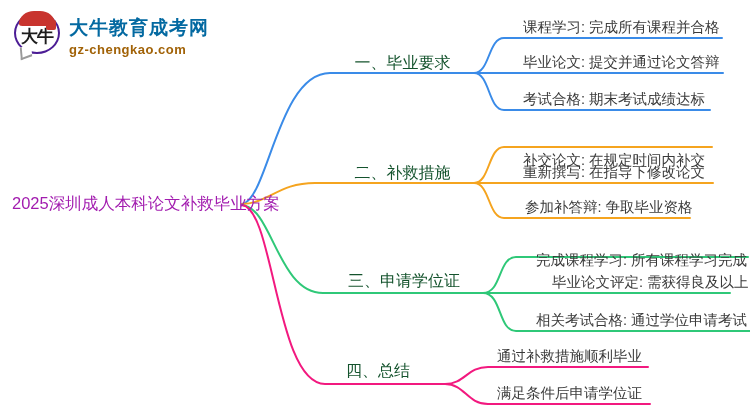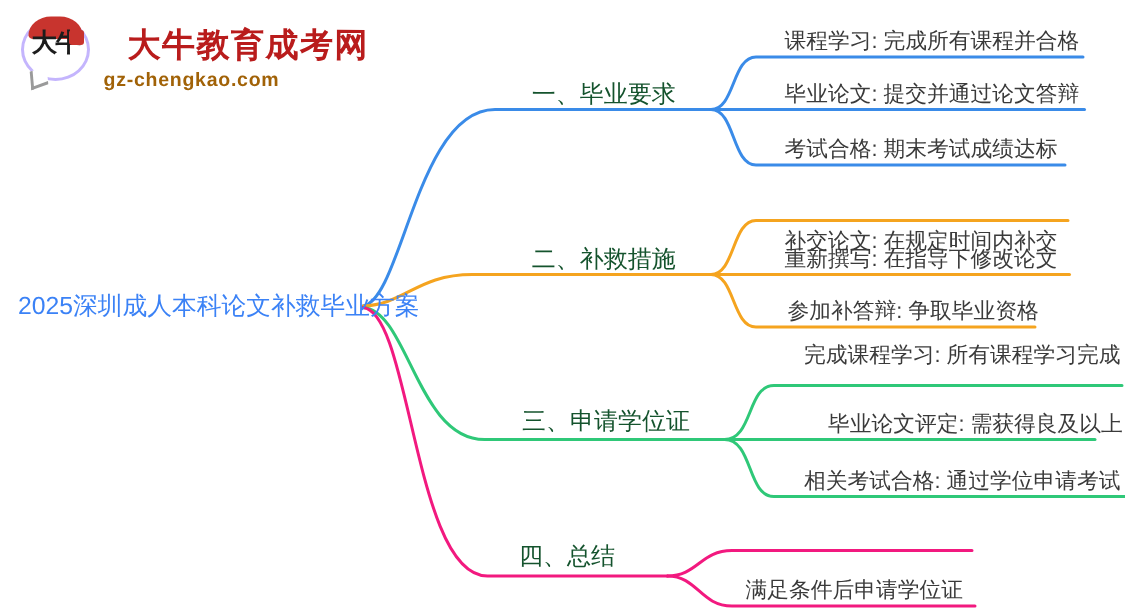--- a/index.html
+++ b/index.html
@@ -10,23 +10,23 @@
     position:relative;
     overflow:hidden;
   }
   .stage { position:absolute; inset:0; width:750px; height:410px; }
   svg.links { position:absolute; left:0; top:0; width:750px; height:410px; }
 
   
   .logo { position:absolute; left:14px; top:12px; display:flex; align-items:flex-start; }
   .bubble {
     position:relative; width:46px; height:42px;
-    border:2px solid #c4b5fd; border-radius:50%;
+    border:2px solid #4c1d95; border-radius:50%;
     background:#fff;
-    display:flex; align-items:flex-start; justify-content:center;
+    display:flex; align-items:center; justify-content:center;
   }
   .bubble::before { 
     content:""; position:absolute; top:-3px; left:3px;
     width:36px; height:15px;
     border-radius:18px 18px 4px 4px / 15px 15px 3px 3px;
     background:#c8342e;
   }
   .bubble::after { 
     content:""; position:absolute; left:4px; bottom:-6px;
     width:10px; height:10px; background:#fff;
@@ -35,27 +35,27 @@
   }
   .bubble-chars {
     position:relative; z-index:2; font-size:17px; font-weight:bold;
     color:#1c1c1c; line-height:1; letter-spacing:-1px; margin-top:6px;
   }
   .seal {
     position:absolute; z-index:3; right:2px; top:6px;
     width:10px; height:10px; background:#c8342e; border-radius:2px;
   }
   .logo-text { margin-left:9px; padding-top:6px; }
-  .logo-title { font-size:22px; font-weight:bold; color:#b91c1c; letter-spacing:1px; line-height:1.1;margin-left:16px; }
+  .logo-title { font-size:19px; font-weight:bold; color:#0369a1; letter-spacing:1px; line-height:1.1; }
   .logo-domain { font-size:13px; font-weight:bold; color:#a16207; letter-spacing:.5px; margin-top:3px; }
 
   
   .root-label {
     position:absolute; left:12px; top:193px; width:228px;
-    font-size:16.5px; color:#3b82f6; font-weight:500;
+    font-size:16.5px; color:#a21caf; font-weight:500;
     white-space:nowrap; letter-spacing:0;
   }
   .branch-label {
     position:absolute; font-size:16px; color:#14532d;
     text-align:center; white-space:nowrap;
   }
   .leaf-label {
     position:absolute; font-size:14.5px; color:#3a3a3a;
     white-space:nowrap; letter-spacing:0;
   }
@@ -116,19 +116,20 @@
   <div class="branch-label" style="left:318px; top:361px; width:120px;">四、总结</div>
 
   <div class="leaf-label" style="left:523px; top:18px;">课程学习: 完成所有课程并合格</div>
   <div class="leaf-label" style="left:523px; top:53px;">毕业论文: 提交并通过论文答辩</div>
   <div class="leaf-label" style="left:523px; top:90px;">考试合格: 期末考试成绩达标</div>
 
   <div class="leaf-label" style="left:523px; top:127px;margin-top:24px;">补交论文: 在规定时间内补交</div>
   <div class="leaf-label" style="left:523px; top:163px;">重新撰写: 在指导下修改论文</div>
   <div class="leaf-label" style="left:525px; top:198px;">参加补答辩: 争取毕业资格</div>
 
-  <div class="leaf-label" style="left:536px; top:227px;">完成课程学习: 所有课程学习完成</div>
+  <div class="leaf-label" style="left:536px; top:251px;">完成课程学习: 所有课程学习完成</div>
   <div class="leaf-label" style="left:536px; top:273px;margin-left:16px;">毕业论文评定: 需获得良及以上</div>
   <div class="leaf-label" style="left:536px; top:311px;">相关考试合格: 通过学位申请考试</div>
 
+  <div class="leaf-label" style="left:497px; top:347px;">通过补救措施顺利毕业</div>
   <div class="leaf-label" style="left:497px; top:384px;">满足条件后申请学位证</div>
 
 </div>
 
 </body></html>

